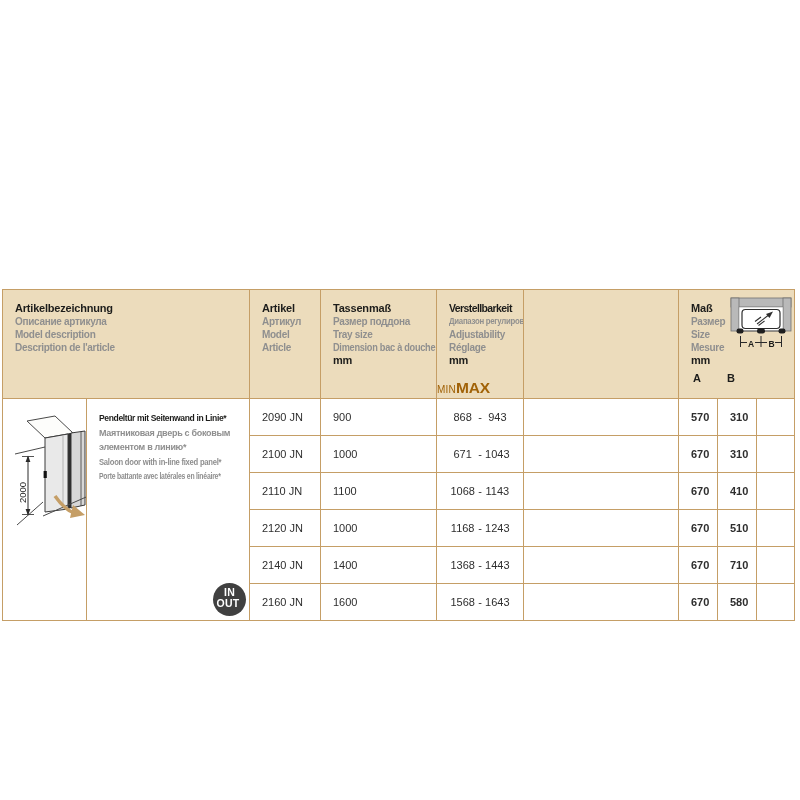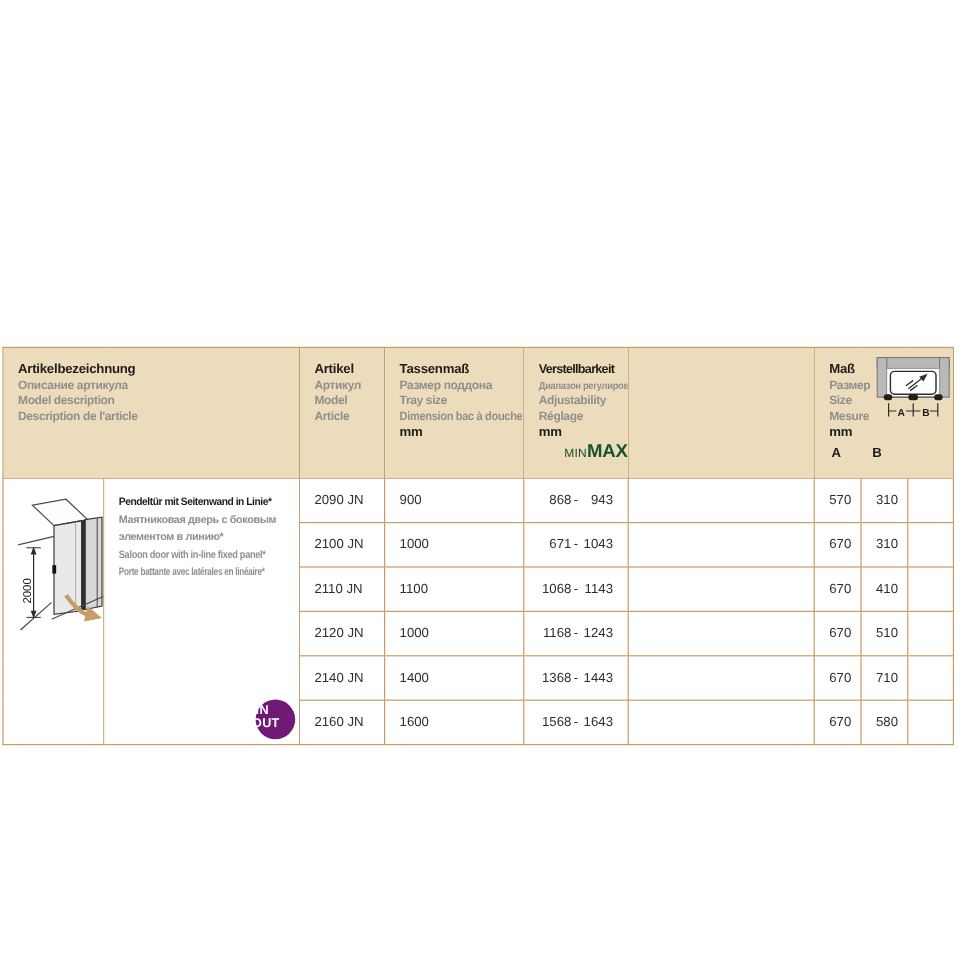--- a/index.html
+++ b/index.html
@@ -19,51 +19,51 @@
   thead th{
     background:#ecdcbc; vertical-align:top; text-align:left;
     font-weight:normal; padding:6px 3px 2px 7px; position:relative;
     border-bottom:2.5px solid #c59e66;
   }
   .h-main{ font-size:11px; font-weight:bold; color:#1d1d1b; line-height:13px; letter-spacing:-0.2px; white-space:nowrap; }
   .h-main-tight{ font-size:10.5px; font-weight:bold; color:#1d1d1b; line-height:13px; letter-spacing:-0.6px; white-space:nowrap; }
   .h-sub{ font-size:10px; font-weight:bold; color:#8f8f8f; line-height:13px; letter-spacing:-0.3px; white-space:nowrap; }
   .h-sub-cond{ font-size:8.5px; font-weight:bold; color:#8f8f8f; line-height:13px; letter-spacing:-0.3px; white-space:nowrap; transform:scaleX(0.92); transform-origin:0 50%; }
   .h-sub-fit{ transform:scaleX(0.92); transform-origin:0 50%; }
-  .minmax{ position:absolute; left:0; right:0; bottom:12px; text-align:right; color:#14532d; white-space:nowrap; }
+  .minmax{ position:absolute; left:0; right:0; bottom:1px; text-align:left; color:#a16207; white-space:nowrap; }
   .minmax .min{ font-size:10px; letter-spacing:0.2px; }
   .minmax .max{ font-size:15.5px; font-weight:bold; letter-spacing:-0.2px; }
   .ab-row{ margin-top:1px; }
   .ab-row span{ display:inline-block; font-size:11px; font-weight:bold; color:#1d1d1b; }
   .lab-a{ margin-left:2px; }
   .lab-b{ margin-left:26px; }
   .plan-diagram{ position:absolute; top:7px; right:2px; }
 
   tbody tr{ height:21px; }
   tbody td{ font-size:11px; color:#2e2e2e; vertical-align:middle; background:#ffffff; }
   .td-img{ vertical-align:top; padding:0; }
   .td-desc{ vertical-align:top; padding:16px 2px 0 7px; position:relative; }
   .d-line{ line-height:14.5px; white-space:nowrap; }
   .d-de{ font-size:9px; font-weight:bold; color:#1d1d1b; letter-spacing:-0.4px; transform:scaleX(0.95); transform-origin:0 50%; }
   .d-ru{ font-size:9px; font-weight:bold; color:#8f8f8f; letter-spacing:-0.3px; white-space:normal; width:150px; }
   .d-en{ font-size:9px; font-weight:bold; color:#8f8f8f; letter-spacing:-0.3px; transform:scaleX(0.85); transform-origin:0 50%; }
   .d-fr{ font-size:9px; font-weight:bold; color:#8f8f8f; letter-spacing:-0.3px; transform:scaleX(0.76); transform-origin:0 50%; }
   .inout{
     position:absolute; right:3px; bottom:4px; width:33px; height:33px;
-    border-radius:50%; background:#701a75; color:#ffffff; 
+    border-radius:50%; background:#404040; color:#ffffff; text-align:center;
   }
   .inout .in{ font-size:10.5px; font-weight:bold; margin-top:4px; line-height:11px; letter-spacing:0.3px; }
   .inout .out{ font-size:10.5px; font-weight:bold; line-height:11px; margin-left:-3px; letter-spacing:0.3px; }
   .td-art{ padding-left:7px; }
   .td-tray{ padding-left:1px; }
   .tray-num{ display:inline-block; width:24px; }
   .td-range{ text-align:center; }
-  .rn{ display:inline-block; width:27px; text-align:right; }
+  .rn{ display:inline-block; width:27px; }
   .sep{ display:inline-block; margin:0 2px; }
-  .td-ab{ text-align:right; }
+  .td-ab{ text-align:right;font-weight:bold; }
 </style>
 </head>
 <body>
 
 <div>
   <table class="spec-table">
     <colgroup>
       <col style="width:84px">
         <col style="width:163px">
         <col style="width:71px">

